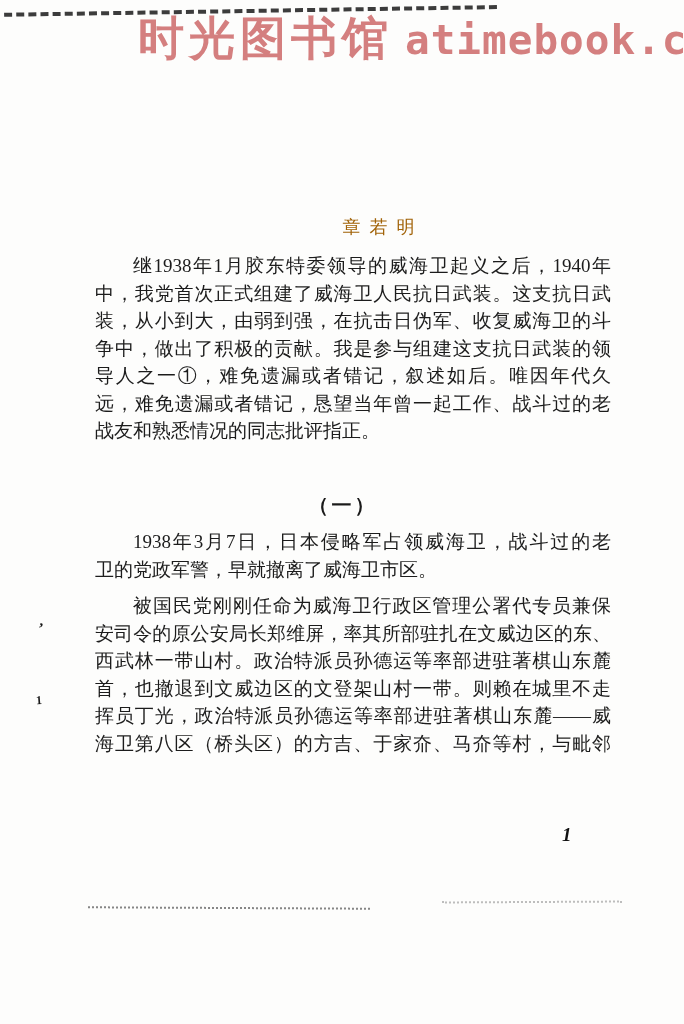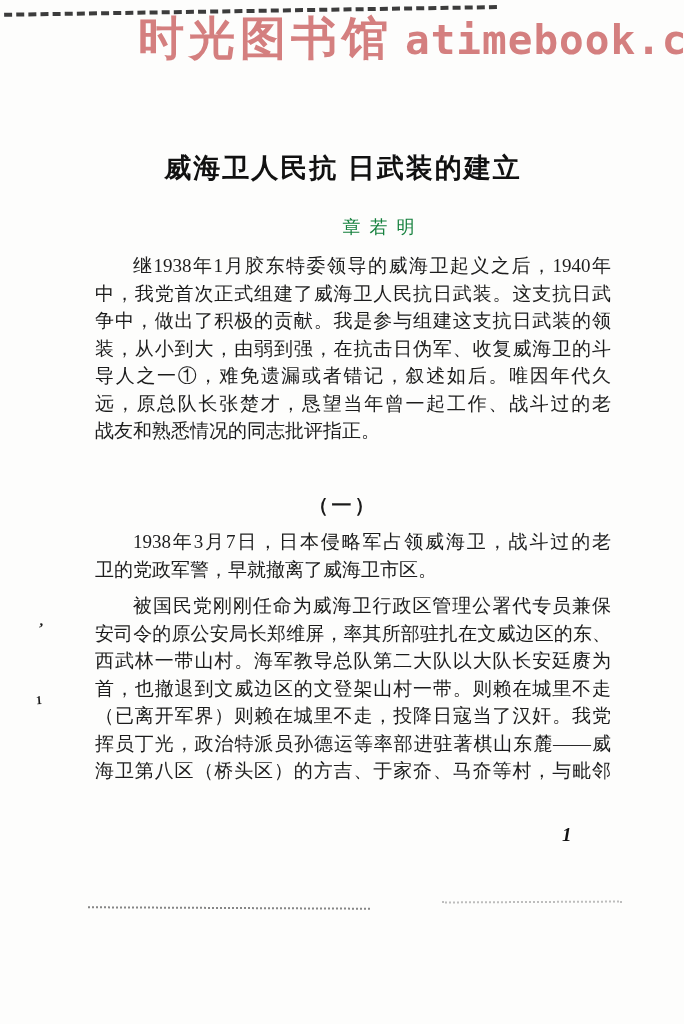--- a/index.html
+++ b/index.html
@@ -67,21 +67,21 @@
   }
   .author {
     position: absolute;
     top: 215px;
     left: 125px;
     width: 516px;
     text-align: center;
     font-size: 18px;
     letter-spacing: 9px;
     font-style: oblique 8deg;
-    color: #15803d;
+    color: #a16207;
   }
   .para {
     position: absolute;
     left: 85px;
     width: 516px;
     font-size: 19px;
     margin-left: 10px;
   }
   .line {
     height: 27.5px;
@@ -164,47 +164,45 @@
 <body>
 
 <div class="page">
 
   <div class="torn-edge"></div>
 
   <div class="watermark" style="color: rgb(212, 127, 127);">
     <span class="wm-cn">时光图书馆</span><span class="wm-en">atimebook.co</span>
   </div>
 
-  <h1 class="title">威海卫人民抗 日武装的建立</h1>
 
   <div class="author">章若明</div>
 
   <div class="para p1">
     <div class="line indent">继1938年1月胶东特委领导的威海卫起义之后，1940年</div>
     <div class="line">中，我党首次正式组建了威海卫人民抗日武装。这支抗日武</div>
+    <div class="line">装，从小到大，由弱到强，在抗击日伪军、收复威海卫的斗</div>
     <div class="line">争中，做出了积极的贡献。我是参与组建这支抗日武装的领</div>
-    <div class="line">装，从小到大，由弱到强，在抗击日伪军、收复威海卫的斗</div>
     <div class="line">导人之一①，难免遗漏或者错记，叙述如后。唯因年代久</div>
-    <div class="line">远，原总队长张楚才，恳望当年曾一起工作、战斗过的老</div>
+    <div class="line">远，难免遗漏或者错记，恳望当年曾一起工作、战斗过的老</div>
     <div class="line lastline">战友和熟悉情况的同志批评指正。</div>
   </div>
 
   <div class="section-heading">（一）</div>
 
   <div class="para p2">
     <div class="line indent">1938年3月7日，日本侵略军占领威海卫，战斗过的老</div>
     <div class="line lastline">卫的党政军警，早就撤离了威海卫市区。</div>
   </div>
 
   <div class="para p3">
     <div class="line indent">被国民党刚刚任命为威海卫行政区管理公署代专员兼保</div>
     <div class="line">安司令的原公安局长郑维屏，率其所部驻扎在文威边区的东、</div>
-    <div class="line">西武林一带山村。海军教导总队第二大队以大队长安廷赓为</div>
+    <div class="line">西武林一带山村。政治特派员孙德运等率部进驻著棋山东麓</div>
     <div class="line">首，也撤退到文威边区的文登架山村一带。则赖在城里不走</div>
-    <div class="line">（已离开军界）则赖在城里不走，投降日寇当了汉奸。我党</div>
     <div class="line">挥员丁光，政治特派员孙德运等率部进驻著棋山东麓——威</div>
     <div class="line">海卫第八区（桥头区）的方吉、于家夼、马夼等村，与毗邻</div>
   </div>
 
   <div class="page-number">1</div>
 
   <div class="margin-mark-1">’</div>
   <div class="margin-mark-2">1</div>
   <div class="noise-line-a"></div>
   <div class="noise-line-b"></div>

